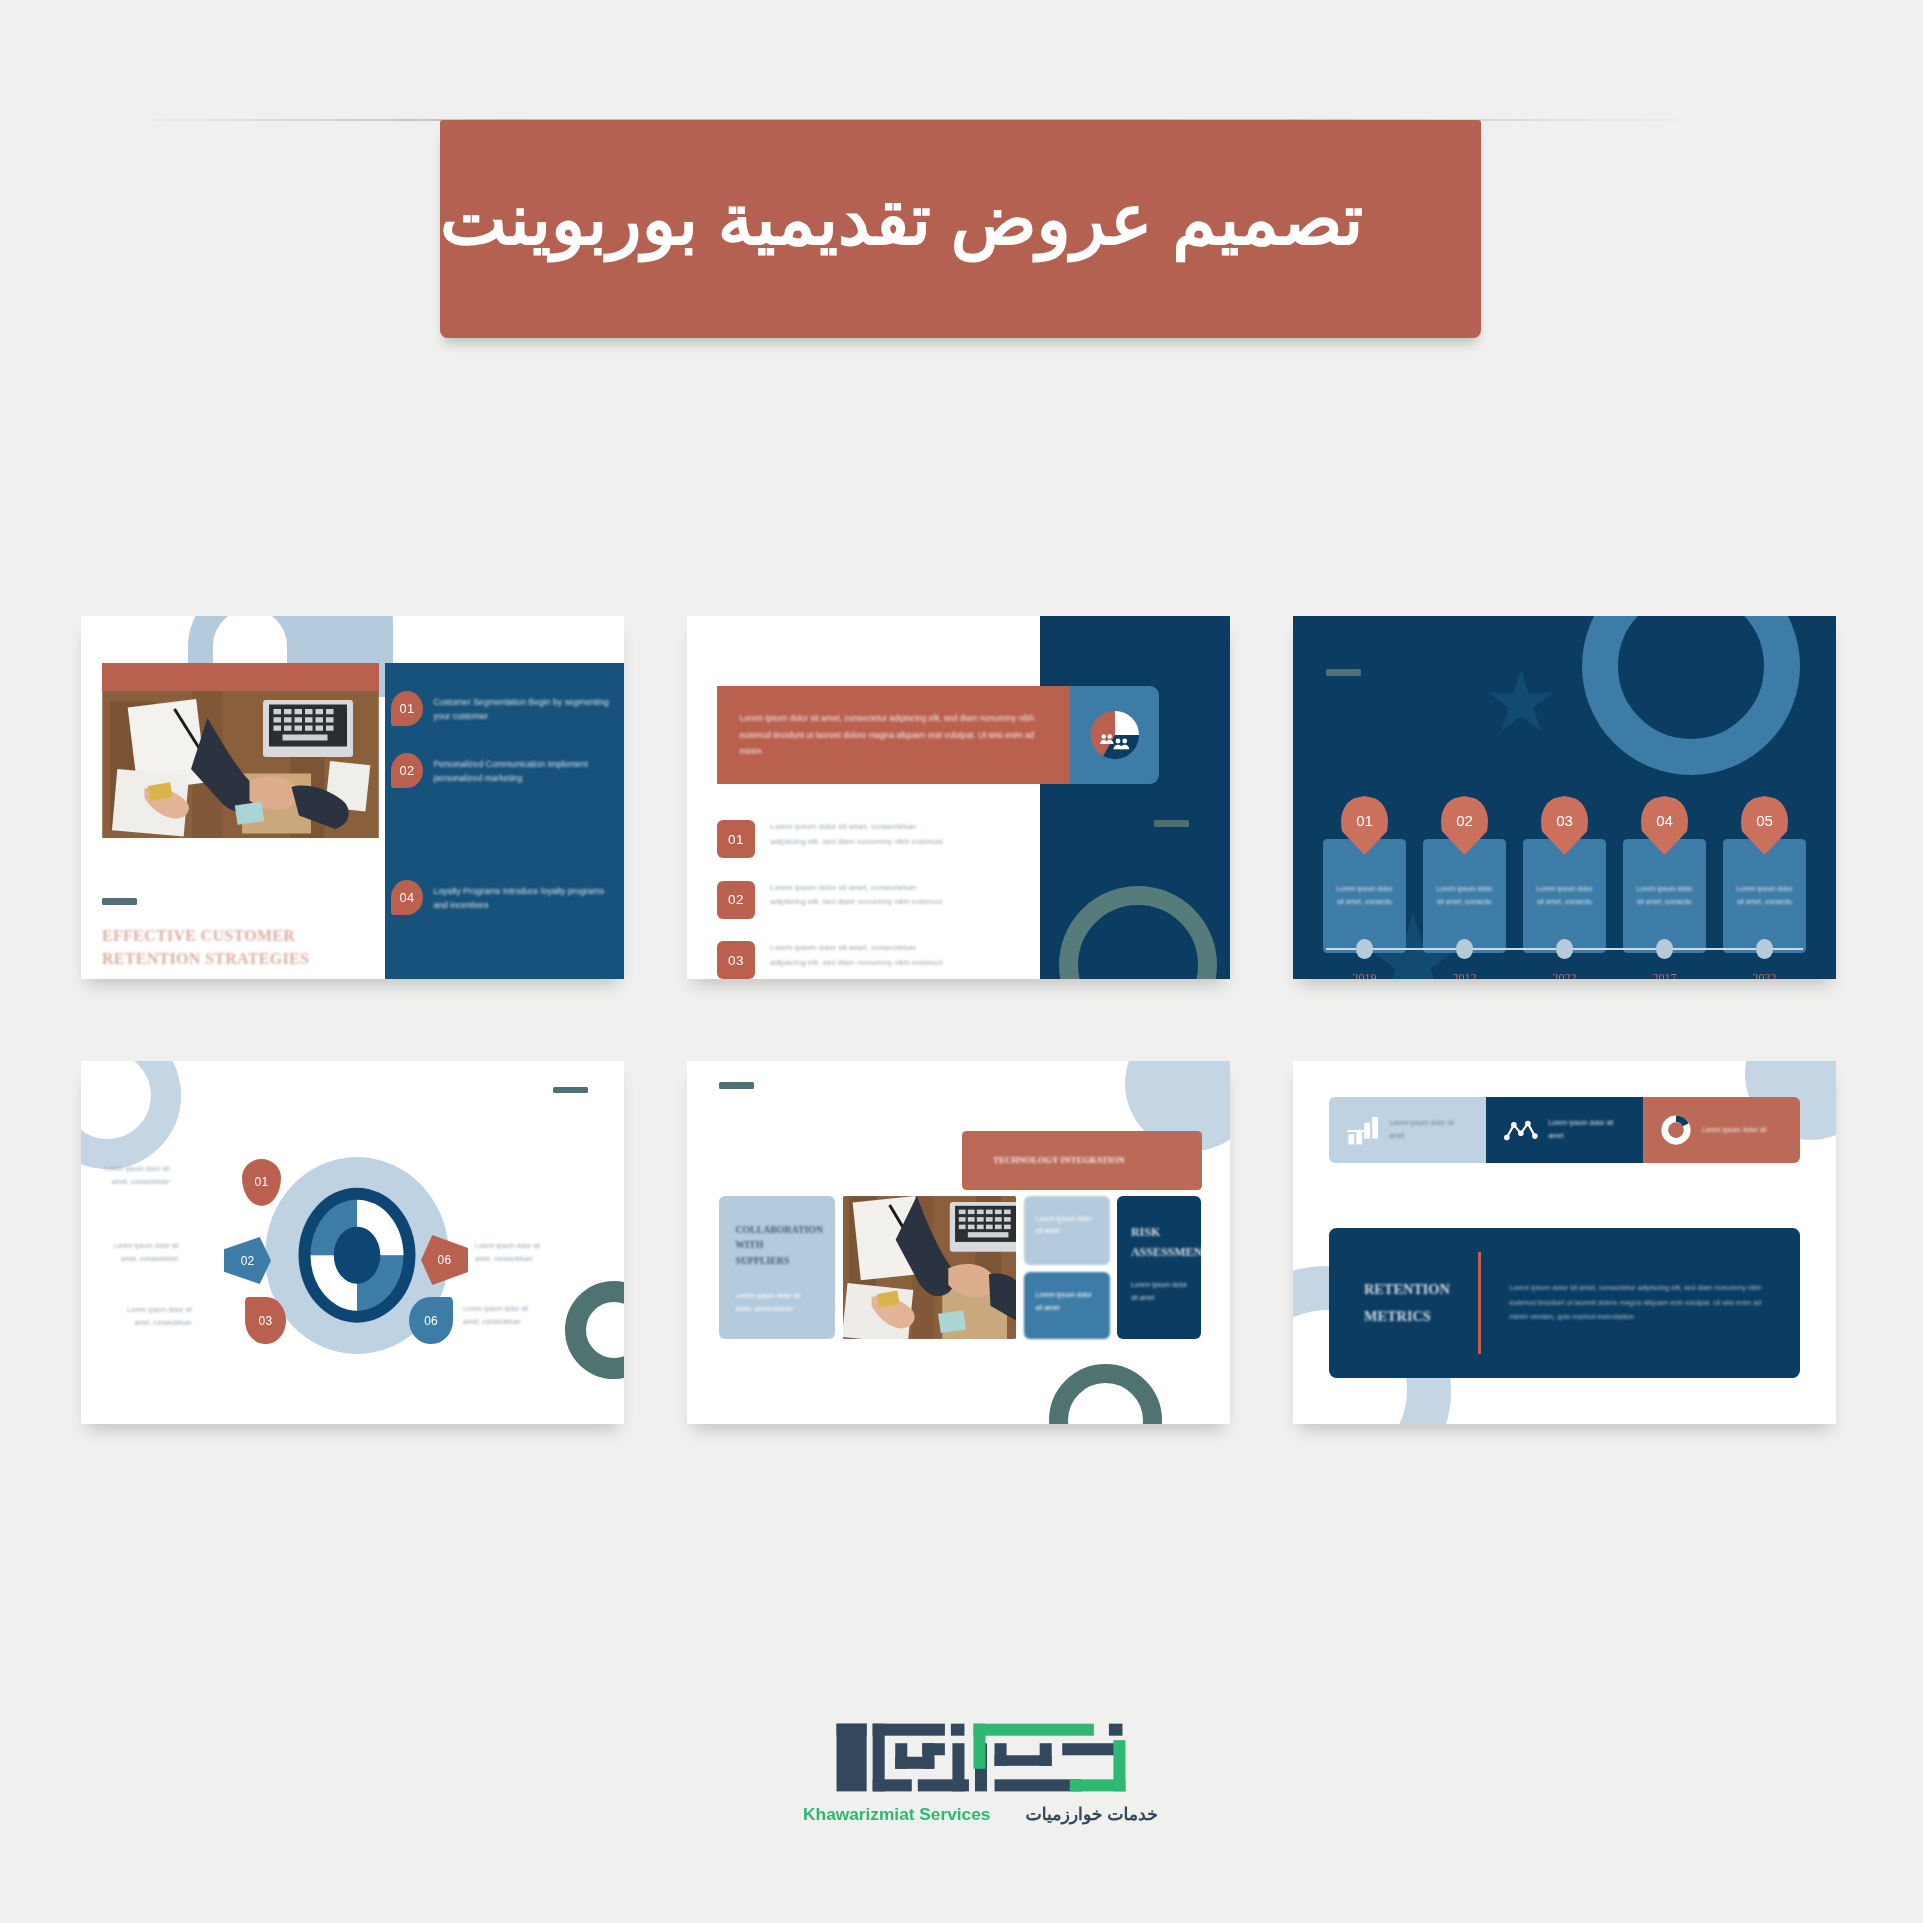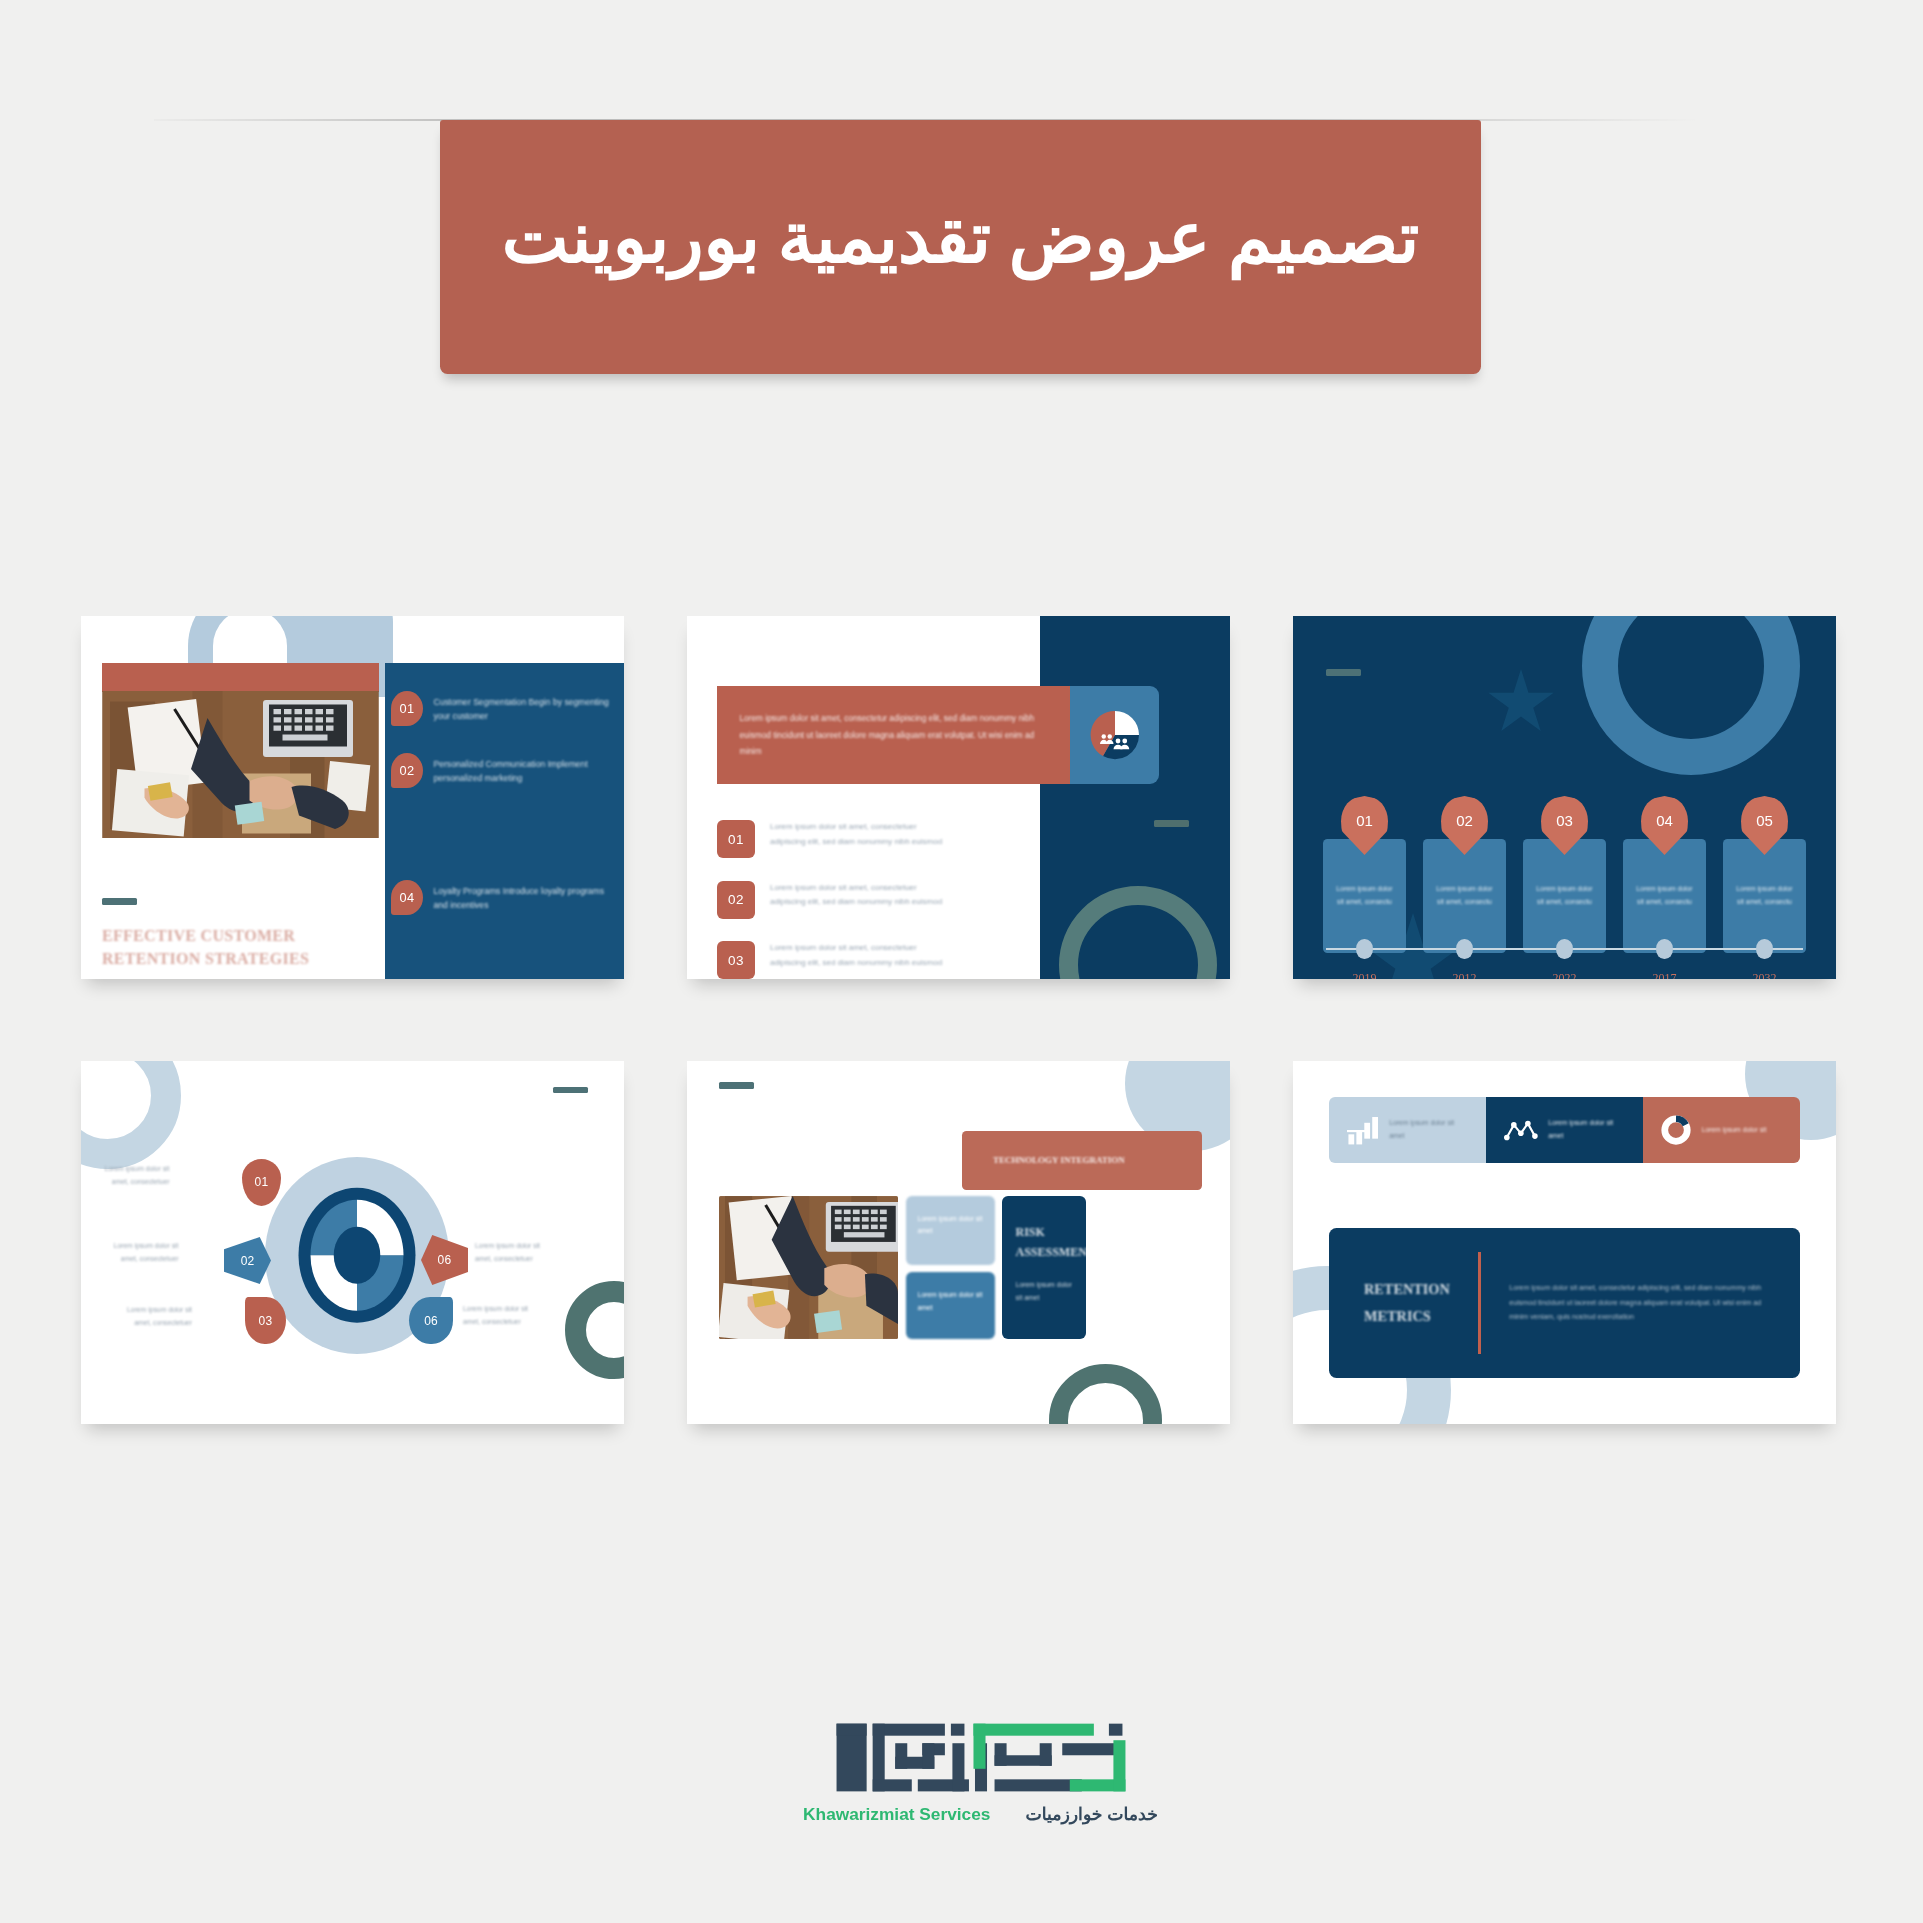--- a/index.html
+++ b/index.html
@@ -12,25 +12,25 @@
   }
 
   
   .hero-line {
     position: absolute;
     left: 154px; top: 119px; width: 1546px; height: 2.3px;
     background: linear-gradient(to right, rgba(0,0,0,0.02), rgba(0,0,0,0.22) 22%, rgba(0,0,0,0.20) 72%, rgba(0,0,0,0.0));
   }
   .hero-banner {
     position: absolute;
-    left: 440px; top: 120px; width: 1041px; height: 254px;
+    left: 440px; top: 120px; width: 1041px; height: 218px;
     background: #b46151;
     border-radius: 3px 3px 7.5px 7.5px;
     box-shadow: 0 9px 12px -4.5px rgba(0,0,0,0.22);
-    display: flex; align-items: center; justify-content: center; font-family: Liberation Serif, serif;
+    display: flex; align-items: center; justify-content: flex-start;
   }
   .hero-title {
     color: #ffffff;
     font-size: 71px;
     font-weight: bold;
     direction: rtl;
     letter-spacing: -0.8px;
     text-align: center;
     line-height: 1.1;
     transform: translateY(-9px);
@@ -405,20 +405,24 @@
   </div>
 
   <div class="slide">
     <div class="s5-blob"></div>
     <div class="s5-ring"></div>
     <div class="tick s5-tick"></div>
     <div class="s5-head">
       <div class="txt">TECHNOLOGY INTEGRATION</div>
     </div>
     <div class="s5-body">
+      <div class="s5-c1">
+        <div class="h">COLLABORATION WITH SUPPLIERS</div>
+        <div class="p">Lorem ipsum dolor sit amet, consectetuer</div>
+      </div>
       <div class="s5-img">
         <svg width="179" height="143" viewBox="0 0 238 190">
           <rect width="238" height="190" fill="#8a5f3c"></rect>
           <g opacity=".5">
             <rect x="8" y="0" width="36" height="190" fill="#6d4a2e"></rect>
             <rect x="92" y="0" width="28" height="190" fill="#7b5334"></rect>
             <rect x="176" y="0" width="34" height="190" fill="#6f4c30"></rect>
           </g>
           <rect x="18" y="4" width="84" height="104" fill="#f3f1ed" transform="rotate(-6 60 56)"></rect>
           <rect x="2" y="120" width="88" height="72" fill="#eeece8" transform="rotate(6 46 156)"></rect>

